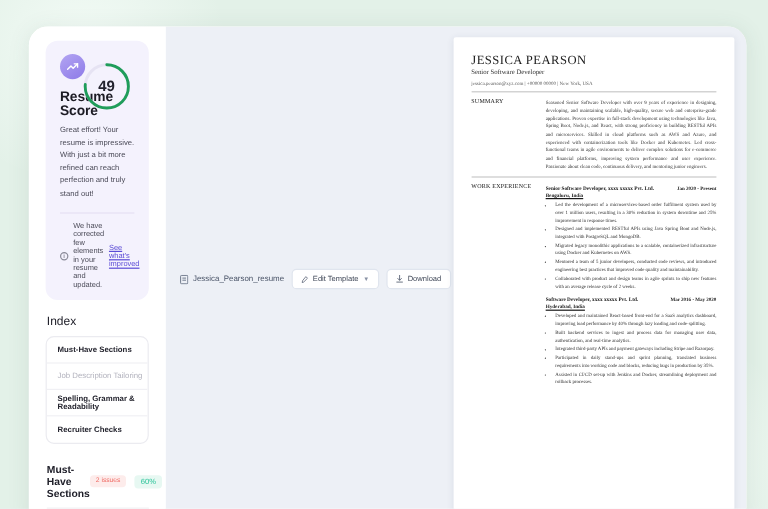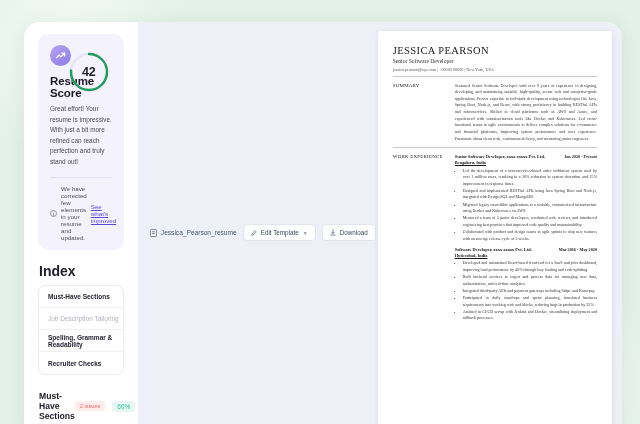--- a/index.html
+++ b/index.html
@@ -86,21 +86,21 @@
   .info-circle {
     width: 7px; height: 7px; border-radius: 50%;
     border: .7px solid #8b8b99; color: #8b8b99;
     font-size: 5px; line-height: 6px; text-align: center;
     flex: 0 0 auto; font-weight: bold;
   }
   .note-link { color: #5b4bd6; text-decoration: underline; }
 
   
   .index-heading {
-    font-size: 14px; font-weight: bold; color: #20202a;
+    font-size: 10px; font-weight: normal; color: #20202a;
     margin: 13px 0 6px 1px;
   }
   .index-table {
     border: 1px solid #ebebf0; border-radius: 7px; overflow: hidden;
   }
   .index-row {
     display: flex; align-items: center;
     height: 22px; padding: 0 9px;
     border-bottom: 1px solid #f0f0f4;
   }
@@ -227,21 +227,21 @@
         </svg>
       </div>
       <div class="score-title">Resume Score</div>
       <div class="score-desc">Great effort! Your resume is impressive. With just a bit more refined can reach perfection and truly stand out!</div>
 
       <div class="score-ring">
         <svg width="44" height="44" viewBox="0 0 44 44">
           <circle cx="22" cy="22" r="18" fill="none" stroke="#e6e3f3" stroke-width="2.4"></circle>
           <circle cx="22" cy="22" r="18" fill="none" stroke="#1f9d5a" stroke-width="2.4" stroke-linecap="round" stroke-dasharray="85.9 113.1" transform="rotate(-90 22 22)"></circle>
         </svg>
-        <div class="score-value">42</div>
+        <div class="score-value">49</div>
       </div>
 
       <div class="score-note">
         <span class="info-circle">i</span>
         <span>We have corrected few elements in your resume and updated.</span>
         <a class="note-link" href="#">See what's improved</a>
       </div>
     </div>
 
     <div class="index-heading">Index</div>

